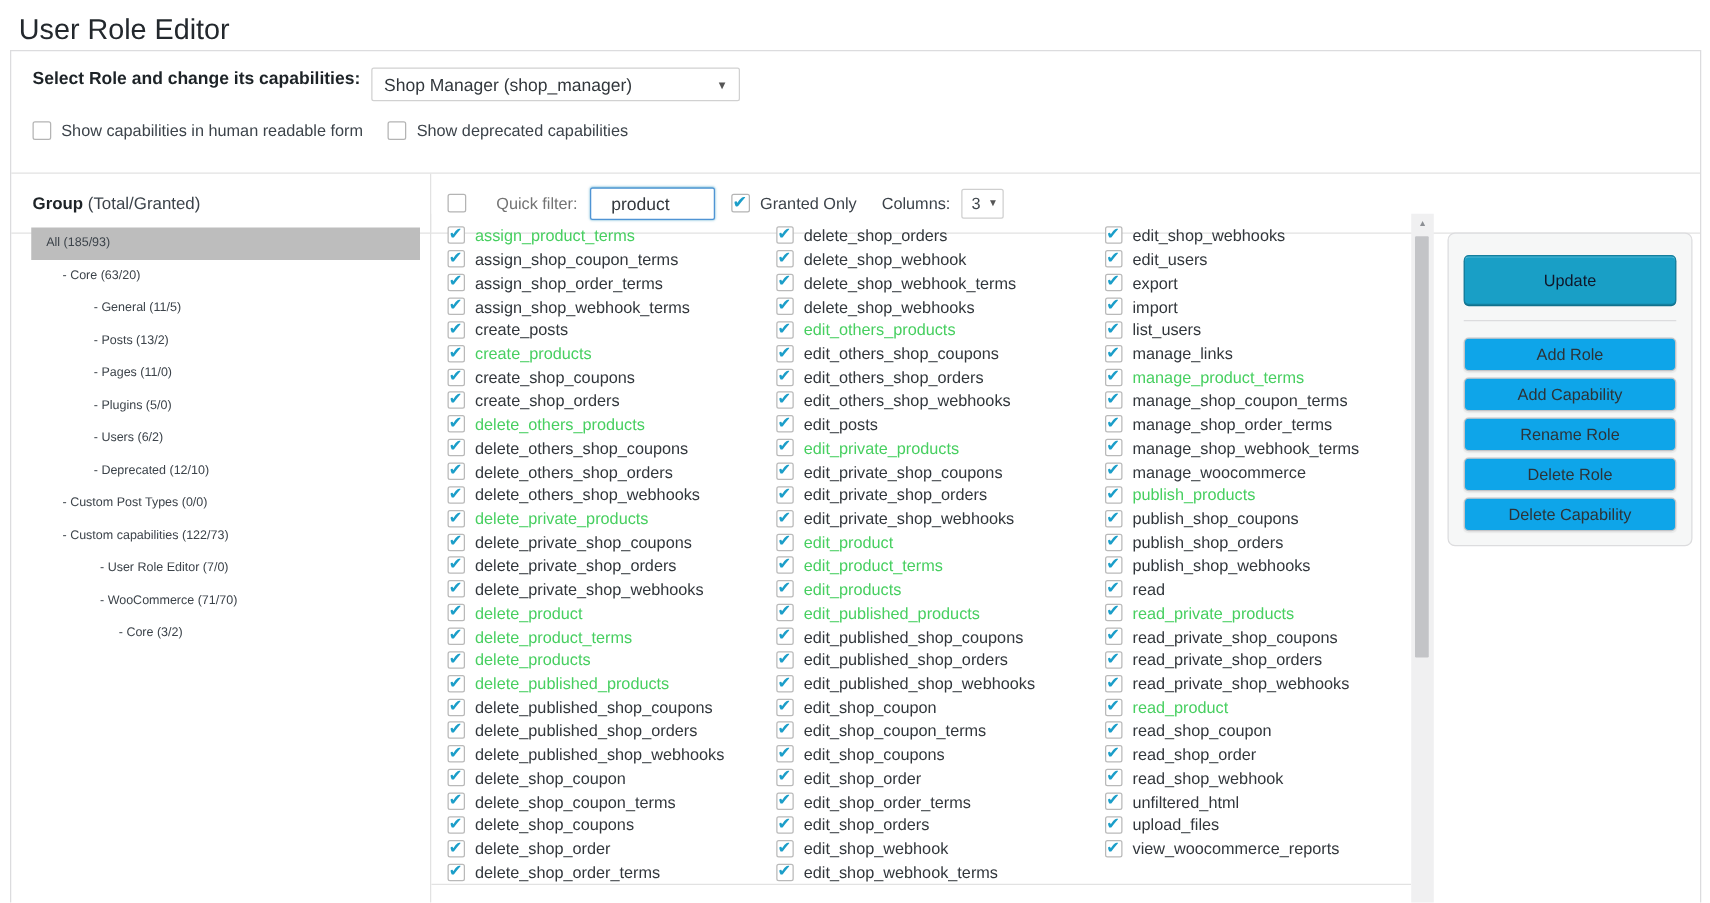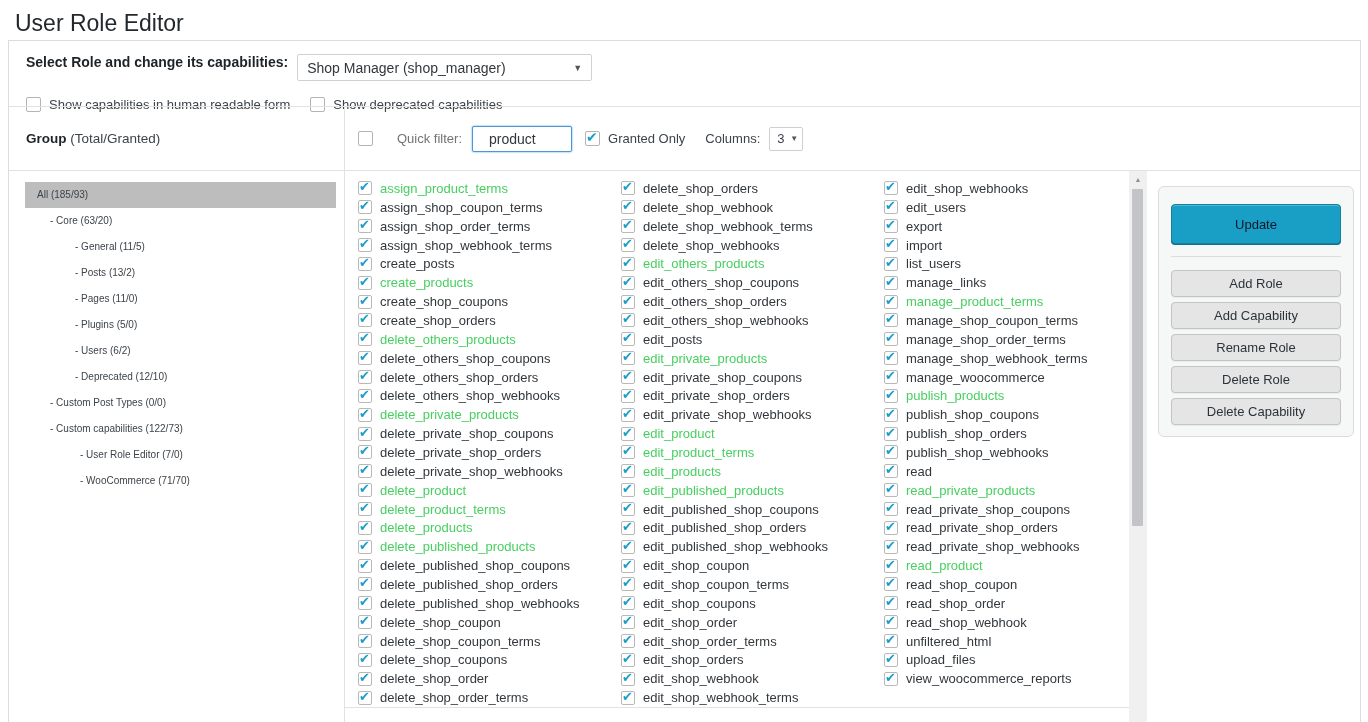--- a/index.html
+++ b/index.html
@@ -40,21 +40,21 @@
     flex:none;position:relative;cursor:pointer;
   }
   .cb .check-glyph{
     display:none;position:absolute;left:0px;top:-4px;
     color:var(--check);font-size:14px;font-weight:bold;line-height:1.4;
   }
   .cb.checked .check-glyph{display:block;}
   .toggle-label{margin:0 20px 0 8px;color:#3c434a;}
   
   .table-header{
-    position:absolute;left:0;right:0;top:65px;height:65px;
+    position:absolute;left:0;right:0;top:97px;height:49px;
     border-top:1px solid var(--line);border-bottom:1px solid var(--line);
     display:flex;
   }
   .group-header-cell{
     width:336px;flex:none;border-right:1px solid var(--line);
     display:flex;align-items:center;padding-left:17px;font-size:13.5px;
   }
   .group-header-cell b{color:#1d2327;}
   .filter-cell{flex:1;display:flex;align-items:center;}
   .filter-cell .cb{margin-left:13px;}
@@ -108,21 +108,21 @@
   }
   .update-btn{
     display:block;width:100%;height:40px;margin:0;
     background:var(--accent);border:1px solid var(--accent-border);border-radius:4px;
     color:#0f172a;font-family:inherit;font-size:13px;cursor:pointer;
     box-shadow:inset 0 1px 0 rgba(255,255,255,.25),0 1px 0 #11718c;
   }
   .panel-divider{border:none;border-top:1px solid #dcdcde;margin:12px 0 13px 0;}
   .action-btn{
     display:block;width:100%;height:27px;margin:0 0 5px 0;
-    background:#e5e5e5;border:1px solid #c3c4c7;border-radius:4px;
+    background:#0ea5e9;border:1px solid #c3c4c7;border-radius:4px;
     color:#2c3338;font-family:inherit;font-size:13px;cursor:pointer;
     box-shadow:0 1px 1px rgba(0,0,0,.06);
   }
 </style>
 </head>
 <body>
 
 <h1 class="page-title">User Role Editor</h1>
 
 <div class="main-box">
@@ -170,20 +170,21 @@
         <div class="tree-item" style="padding-left: 50px;"><span class="tree-item-label">- General (11/5)</span></div>
         <div class="tree-item" style="padding-left: 50px;"><span class="tree-item-label">- Posts (13/2)</span></div>
         <div class="tree-item" style="padding-left: 50px;"><span class="tree-item-label">- Pages (11/0)</span></div>
         <div class="tree-item" style="padding-left: 50px;"><span class="tree-item-label">- Plugins (5/0)</span></div>
         <div class="tree-item" style="padding-left: 50px;"><span class="tree-item-label">- Users (6/2)</span></div>
         <div class="tree-item" style="padding-left: 50px;"><span class="tree-item-label">- Deprecated (12/10)</span></div>
         <div class="tree-item" style="padding-left: 25px;"><span class="tree-item-label">- Custom Post Types (0/0)</span></div>
         <div class="tree-item" style="padding-left: 25px;"><span class="tree-item-label">- Custom capabilities (122/73)</span></div>
         <div class="tree-item" style="padding-left: 55px;"><span class="tree-item-label">- User Role Editor (7/0)</span></div>
         <div class="tree-item" style="padding-left: 55px;"><span class="tree-item-label">- WooCommerce (71/70)</span></div>
+        <div class="tree-item" style="padding-left: 70px;"><span class="tree-item-label">- Core (3/2)</span></div>
       </div>
 
     <div class="caps-band" id="caps-band">
       <div class="caps-bottom-line"></div>
     <div class="cap-col">
           <div class="cap-row">
     <span class="cap-check">
               <span class="check-glyph">✔</span>
             </span>
     <span class="cap-name match">assign_product_terms</span>

